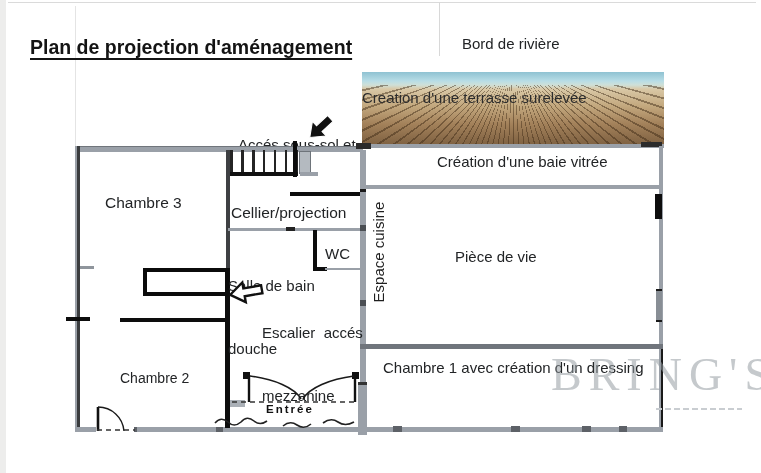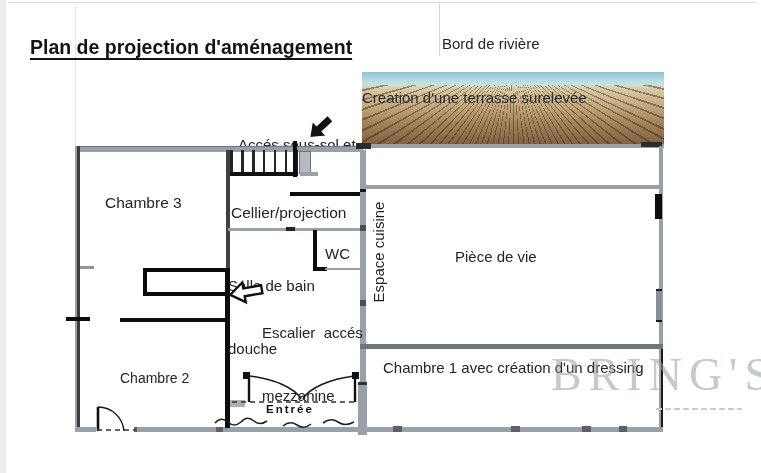--- a/index.html
+++ b/index.html
@@ -8,21 +8,21 @@
   .abs{position:absolute;}
   .lbl{position:absolute;font-size:15px;color:#222426;white-space:pre;line-height:21px;}
   
   .scan-top{left:8px;top:2px;width:748px;height:1px;background:#dadada;}
   .scan-left{left:0;top:0;width:6px;height:473px;background:#ededec;}
   .scan-v1{left:75px;top:6px;width:1px;height:140px;background:#e4e4e4;}
   .scan-v2{left:439px;top:2px;width:1px;height:54px;background:#d8d8d8;}
   
   .title{left:30px;top:36px;font-size:19.5px;font-weight:bold;color:#141414;
          text-decoration:underline;text-underline-offset:4px;text-decoration-thickness:2px;}
-  .bord{left:442px;top:33px;font-size:15px;}
+  .bord{left:462px;top:33px;font-size:15px;}
   
   .terrace{left:362px;top:72px;width:302px;height:74px;
     background:linear-gradient(to bottom,#8fc2d2 0px,#b8dde6 9px,#cfe0d8 13px,
       #d9c8a6 17px,#c3a87e 34px,#a3815a 52px,#7c5f40 74px);}
   .terrace .planks{position:absolute;left:0;right:0;top:13px;bottom:0;
     background:repeating-conic-gradient(from 118deg at 50% -45%,
       rgba(58,38,18,.45) 0deg .7deg, rgba(255,255,255,0) .7deg 3.4deg);}
   .terrace .tlabel{position:absolute;top:17px;left:0;width:100%;
     font-size:15px;color:#2c2c2c;}
   
@@ -119,20 +119,21 @@
   <div class="abs" style="left:230px;top:400px;width:15px;height:7px;background:#aab0b7;"></div>
 
   <div class="lbl" style="left:105px;top:192px;font-size:15.5px;">Chambre 3</div>
   <div class="lbl" style="left:231px;top:202px;font-size:15.5px;">Cellier/projection</div>
   <div class="lbl" style="left:228px;top:233px;">
     <div>Salle de bain</div>
     <div>douche</div>
   </div>
   <div class="lbl" style="left:325px;top:243px;">WC</div>
   <div class="abs cuisine-lbl">Espace cuisine</div>
+  <div class="lbl" style="left:437px;top:151px;">Création d'une baie vitrée</div>
   <div class="lbl" style="left:455px;top:246px;">Pièce de vie</div>
   <div class="lbl" style="left:262px;top:280px;line-height:21px;">
     <div>Escalier  accés</div>
     <div>mezzanine</div>
   </div>
   <div class="lbl" style="left:120px;top:368px;font-size:14px;">Chambre 2</div>
   <div class="abs entree-lbl">Entrée</div>
   <div class="lbl" style="left:383px;top:357px;text-align:center;">Chambre 1 avec création d'un dressing</div>
 
   <svg class="abs" style="left:228px;top:279px;" width="36" height="26" viewBox="0 0 36 26">

